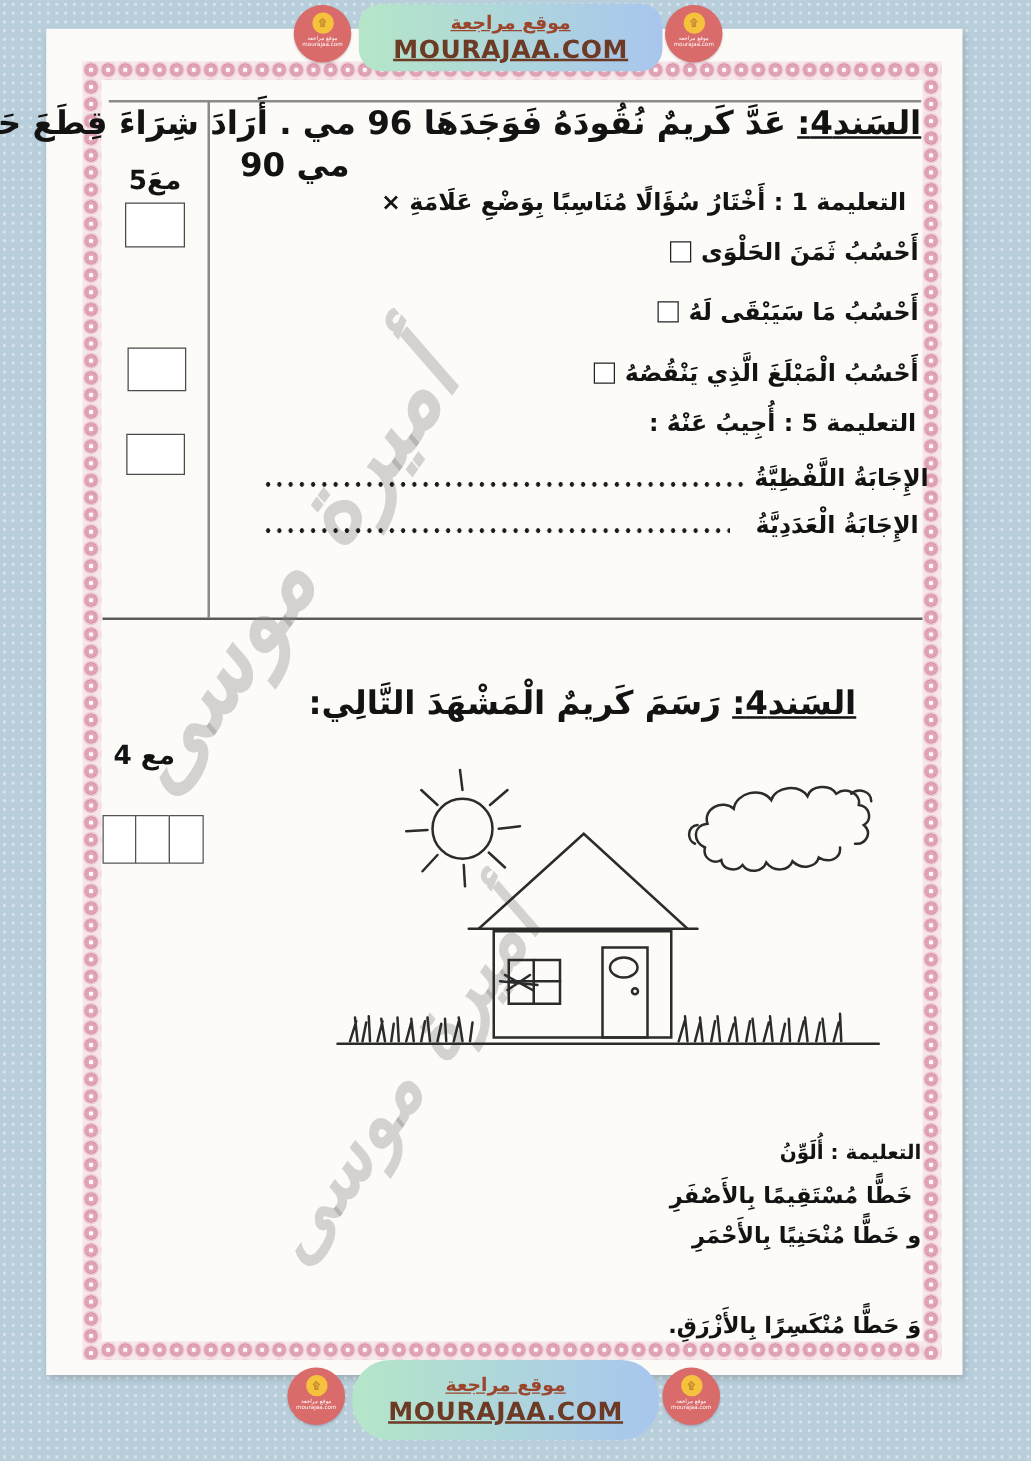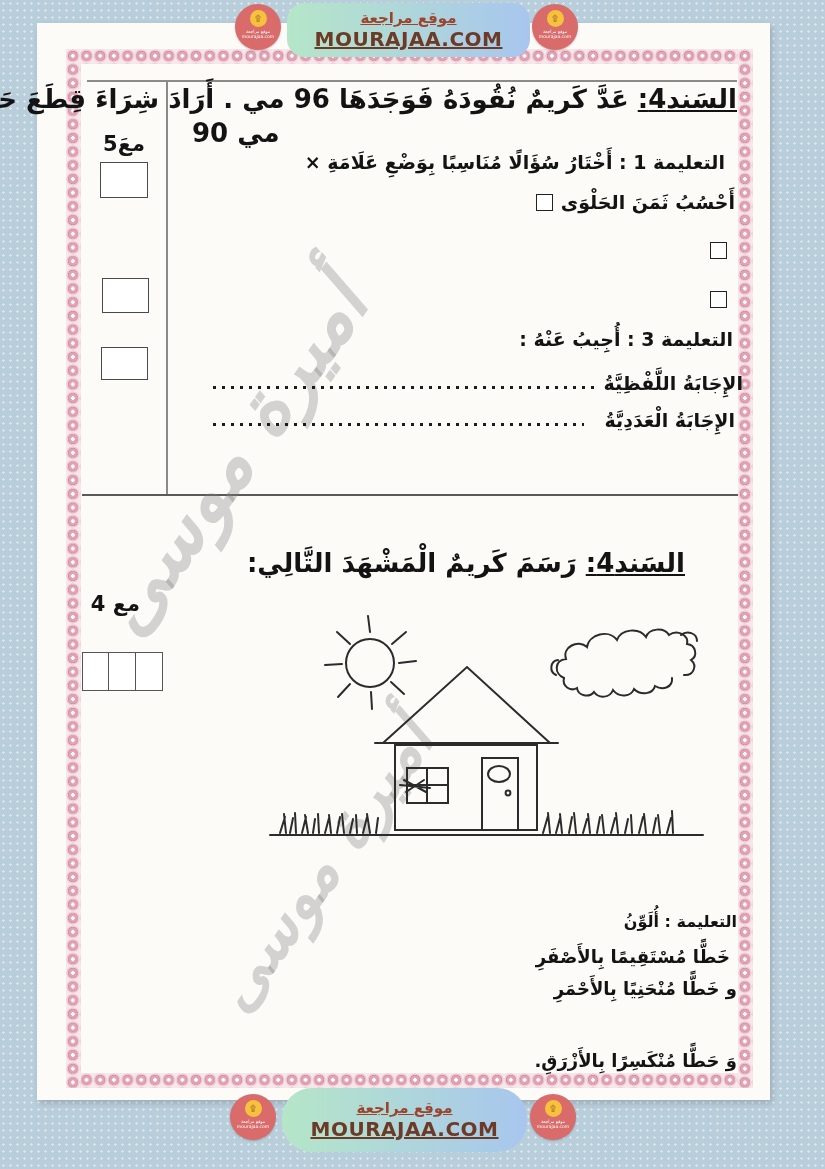--- a/index.html
+++ b/index.html
@@ -101,28 +101,28 @@
 <div class="abs ar statement" style="left:192px;top:118px;direction:ltr;text-align:left;">90 مي</div>
 
 <div class="abs ar" style="right:100px;top:151px;font-size:19px;">
   <span>التعليمة 1 :</span><span> أَخْتَارُ سُؤَالًا مُنَاسِبًا بِوَضْعِ عَلَامَةِ ×</span>
 </div>
 
 <div class="abs ar opt" style="right:90px;top:191px;">
   <span>أَحْسُبُ ثَمَنَ الحَلْوَى</span><span class="checkbox"></span>
 </div>
 <div class="abs ar opt" style="right:90px;top:239px;">
-  <span class="checkbox"></span>
+  <span>أَحْسُبُ مَا سَيَبْقَى لَهُ</span><span class="checkbox"></span>
 </div>
 <div class="abs ar opt" style="right:90px;top:288px;">
-  <span class="checkbox"></span>
+  <span>أَحْسُبُ الْمَبْلَغَ الَّذِي يَنْقُصُهُ</span><span class="checkbox"></span>
 </div>
 
 <div class="abs ar" style="right:92px;top:328px;font-size:19px;">
-  <span>التعليمة 3 :</span><span> أُجِيبُ عَنْهُ :</span>
+  <span>التعليمة 5 :</span><span> أُجِيبُ عَنْهُ :</span>
 </div>
 
 <div class="abs ansrow" style="left:210px;right:82px;top:368px;height:26px;">
   <span class="ar" style="font-size:19px;">الإِجَابَةُ اللَّفْظِيَّةُ</span>
   <span class="dots"></span>
 </div>
 <div class="abs ansrow" style="left:210px;right:90px;top:405px;height:26px;">
   <span class="ar" style="font-size:19px;margin-left:16px;">الإِجَابَةُ الْعَدَدِيَّةُ</span>
   <span class="dots"></span>
 </div>

